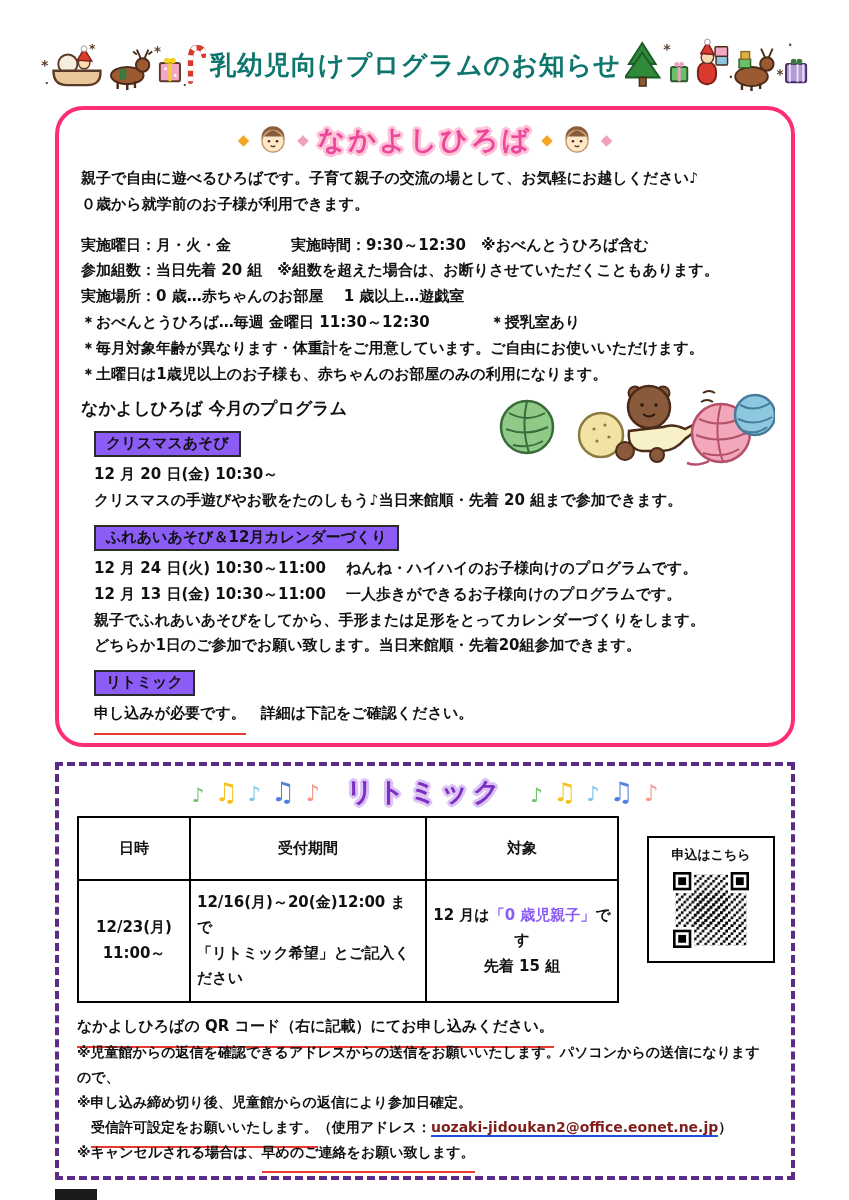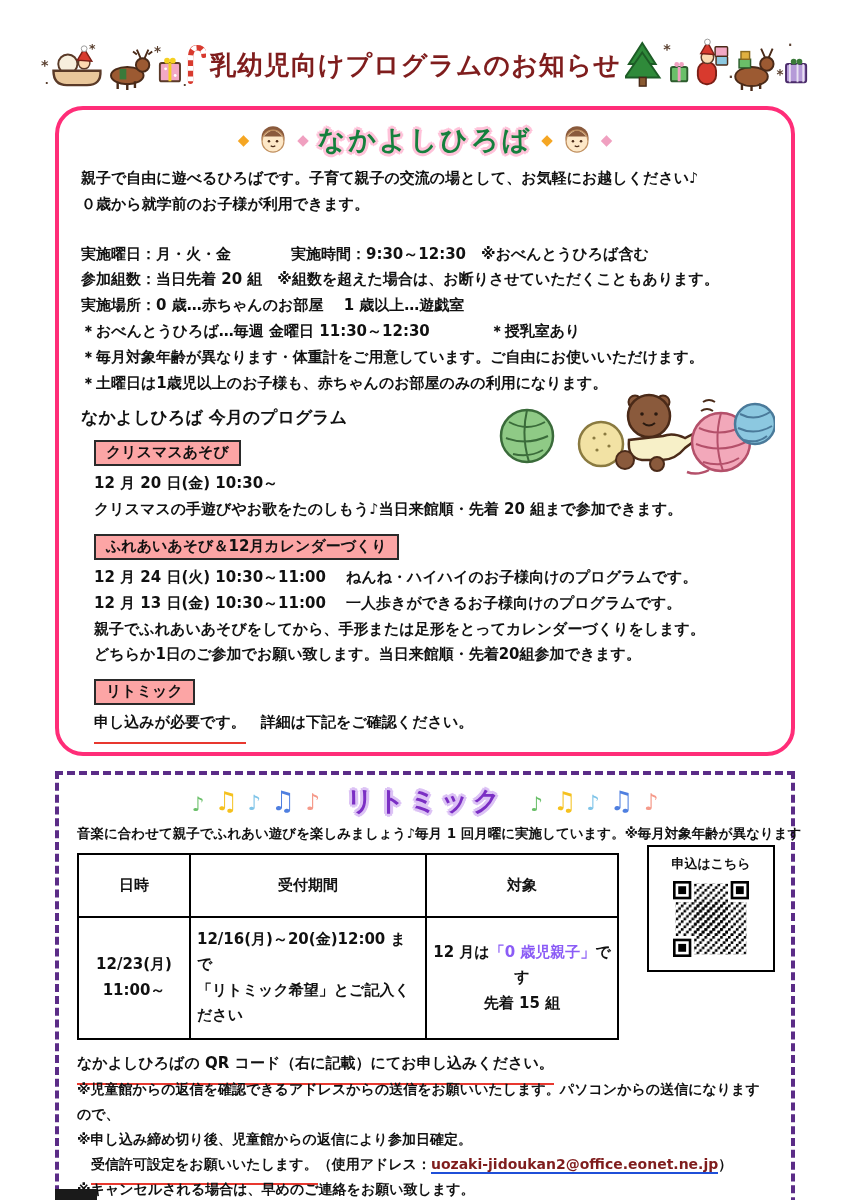--- a/index.html
+++ b/index.html
@@ -6,58 +6,58 @@
   html,body { background:#ffffff; }
   body {
     width:849px; height:1200px; position:relative; overflow:hidden;
     font-family:"DejaVu Sans","Liberation Sans",sans-serif;
     color:#111; font-weight:bold;
   }
   .page { padding:36px 54px 0 55px; }
 
   
   .banner { display:flex; align-items:center; justify-content:center; gap:4px; margin:0 -14px 12px -14px; }
-  .banner h1 { font-size:26px; letter-spacing:1px; white-space:nowrap; color:#7f1d1d; }
+  .banner h1 { font-size:26px; letter-spacing:1px; white-space:nowrap; color:#0f766e; }
 
   
   .pink-box {
     border:4px solid #ff2d78; border-radius:28px;
     padding:12px 22px 16px 22px; margin-bottom:15px; background:#fff;
   }
   .purple-box {
     border:4px dashed #5b2c87;
     padding:8px 18px 12px 18px; margin-bottom:22px; position:relative; background:#fff;
   }
   .yellow-box {
     background:#fcf4da; border:4px solid #f1c232; border-radius:24px;
     padding:10px 22px 16px 22px; position:relative; min-height:150px;
   }
 
   
   .title-row { display:flex; align-items:center; justify-content:center; gap:9px; margin-bottom:8px; }
   .title-pink {
-    color:#15803d; font-size:27px; letter-spacing:3px;
+    color:#ec4899; font-size:27px; letter-spacing:3px;
     text-shadow:-2px -2px 0 #ffc2d9,2px -2px 0 #ffc2d9,-2px 2px 0 #ffc2d9,2px 2px 0 #ffc2d9,0 3px 0 #ffc2d9,0 -3px 0 #ffc2d9,3px 0 0 #ffc2d9,-3px 0 0 #ffc2d9;
   }
   .title-purple {
     color:#7b2fc4; font-size:27px; letter-spacing:4px;
     text-shadow:-2px -2px 0 #dcc2f5,2px -2px 0 #dcc2f5,-2px 2px 0 #dcc2f5,2px 2px 0 #dcc2f5,0 3px 0 #dcc2f5,0 -3px 0 #dcc2f5,3px 0 0 #dcc2f5,-3px 0 0 #dcc2f5;
   }
   .diamond { font-size:15px; line-height:1; }
   .d-orange { color:#f5a623; } .d-pink { color:#f0a0c0; }
 
   
   .txt { font-size:15px; line-height:1.72; }
   .txt-s { font-size:14px; line-height:1.78; }
-  .details { margin-top:24px; }
+  .details { margin-top:15px; }
   .prog-wrap { position:relative; margin-top:10px; }
   .prog-heading { font-size:17px; margin-bottom:6px; }
   .prog-block { margin:11px 0 0 13px; }
   .prog-label {
-    display:inline-block; background:#fca5a5; border:2px solid #2a2a2a;
+    display:inline-block; background:#8b5cf6; border:2px solid #2a2a2a;
     padding:1px 10px 2px 10px; font-size:15px; margin-bottom:5px;
   }
   .bear-art { position:absolute; right:-6px; top:-26px; }
 
   
   .u-red { border-bottom:2.5px solid #e8382f; padding-bottom:11px; }
   .t-red { color:#8b5cf6; }
   .email-link { color:#7f1d1d; border-bottom:2px solid #1f4fd8; text-decoration:none; font-weight:bold; }
 
   
@@ -267,21 +267,20 @@
       <span class="title-purple">リトミック</span>
       <span class="notes-group">
         <span class="note n0">♪</span>
         <span class="note n1">♫</span>
         <span class="note n2">♪</span>
         <span class="note n3">♫</span>
         <span class="note n4">♪</span>
       </span>
     </div>
 
-    <div class="rhythmic-intro">音楽に合わせて親子でふれあい遊びを楽しみましょう♪毎月 1 回月曜に実施しています。※毎月対象年齢が異なります</div>
 
     <table class="schedule">
       <colgroup>
           <col class="col-1">
           <col class="col-2">
           <col class="col-3">
         </colgroup>
       <thead>
         <tr>
           <th>日時</th>

